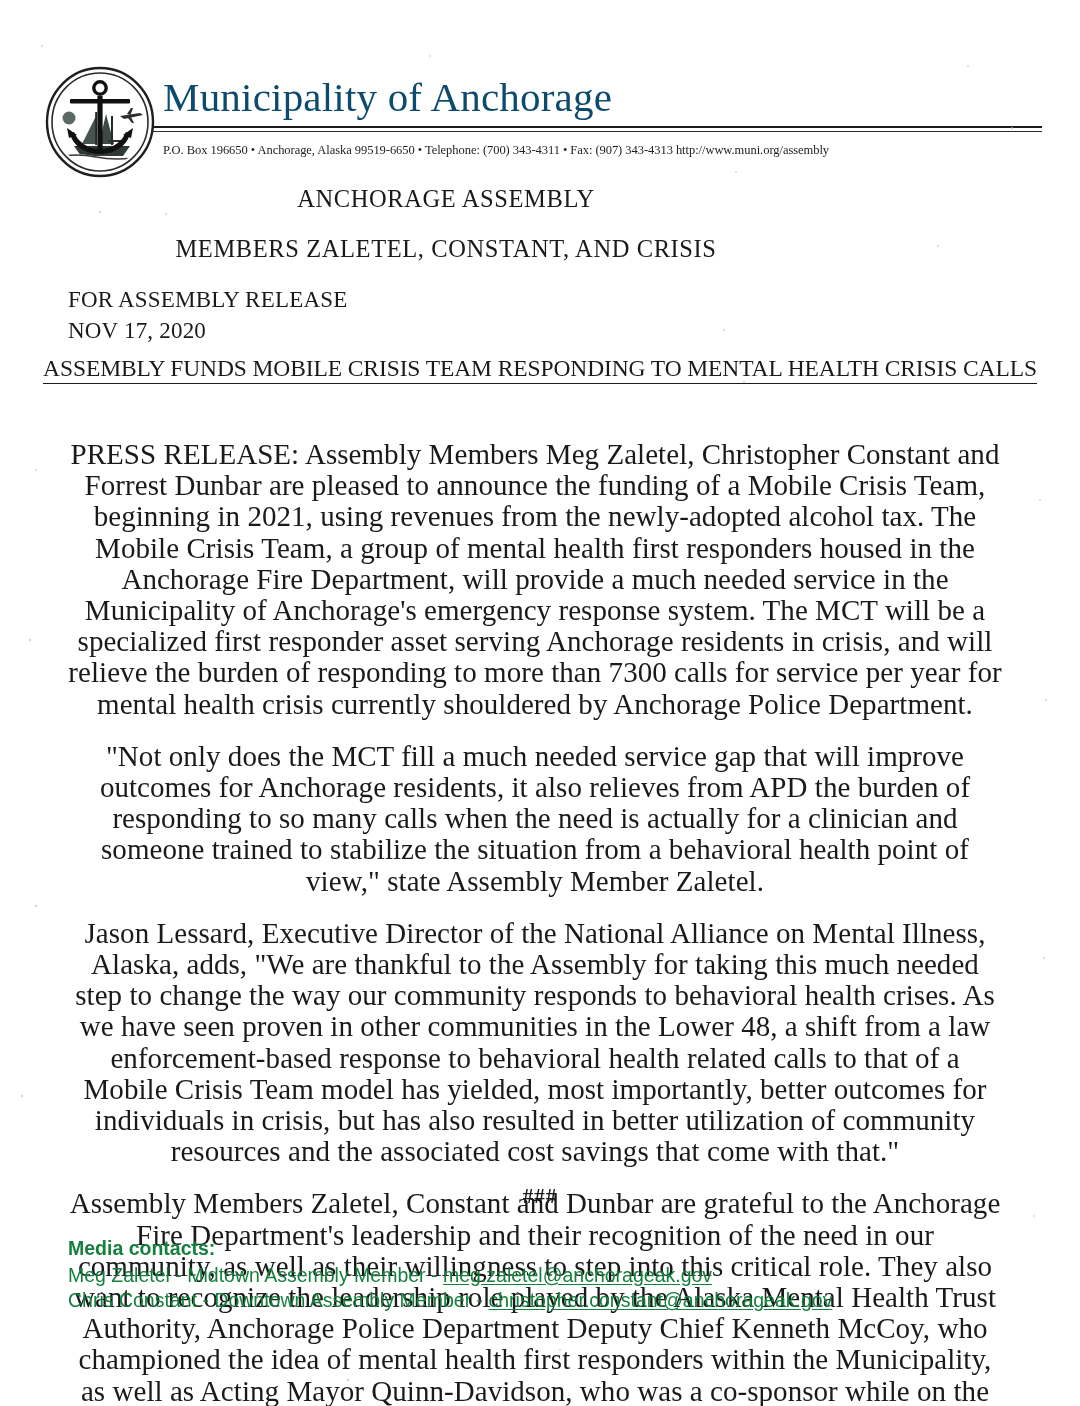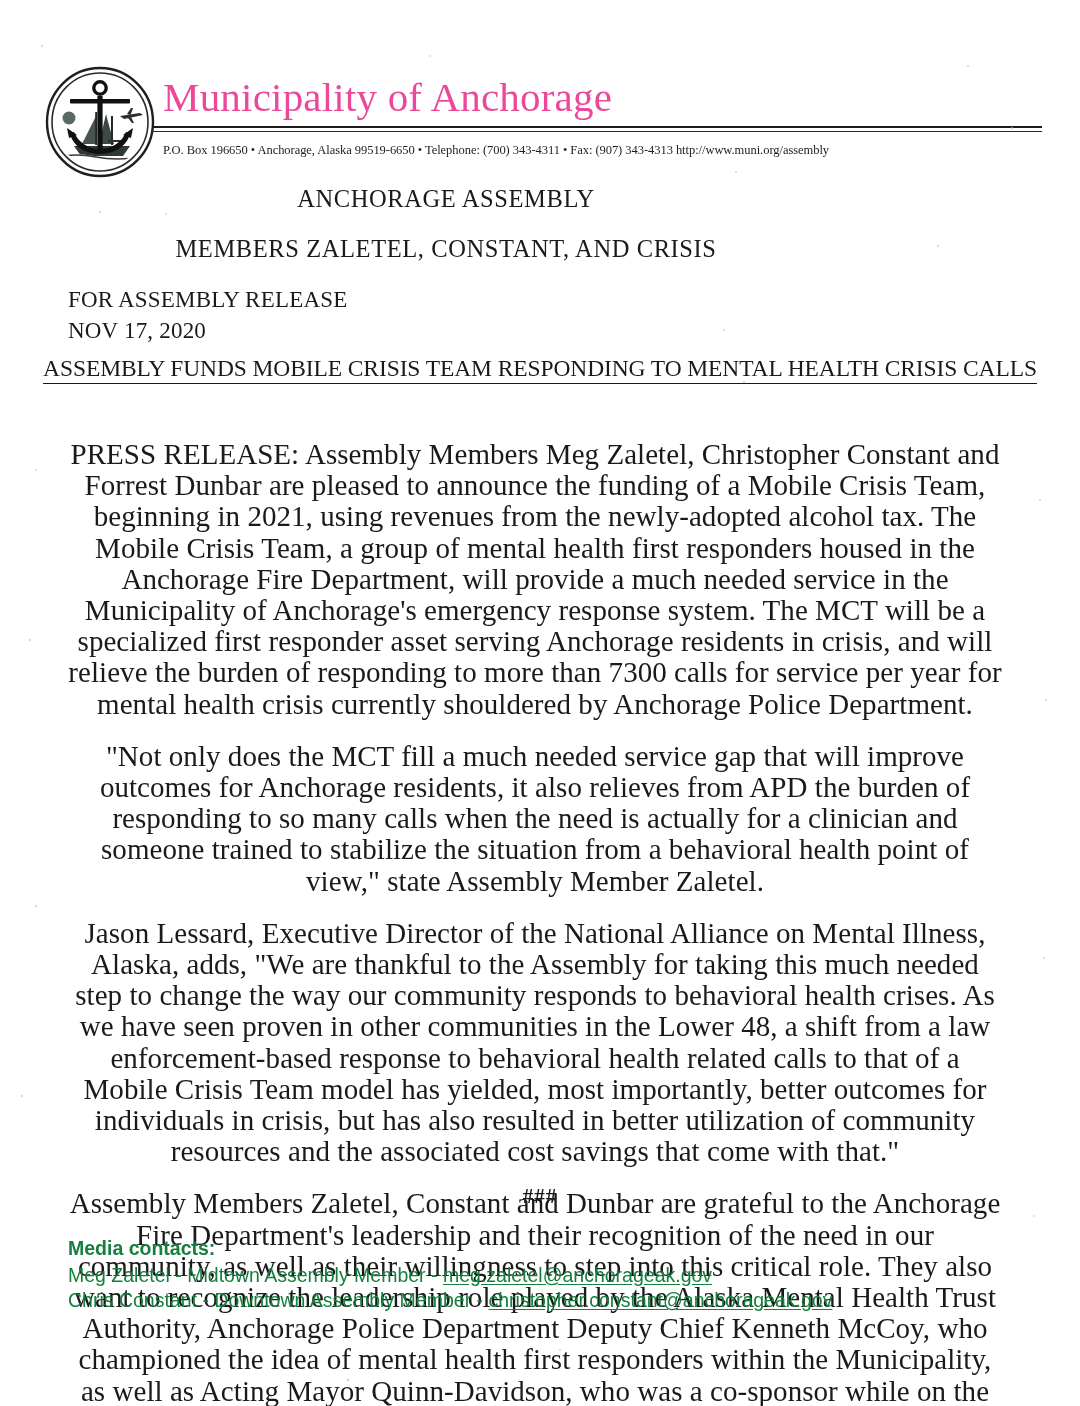--- a/index.html
+++ b/index.html
@@ -50,21 +50,21 @@
   }
 
   #org-title {
     position: absolute;
     left: 163px;
     top: 16px;
     font-size: 41px;
     line-height: 46px;
     letter-spacing: 0.2px;
     font-weight: 400;
-    color: #ec4899;
+    color: #0c4a6e;
     white-space: nowrap;
   }
 
   #rule-wrap {
     position: absolute;
     left: 152px;
     top: 68px;
     width: 890px;
     height: 8px;
   }

